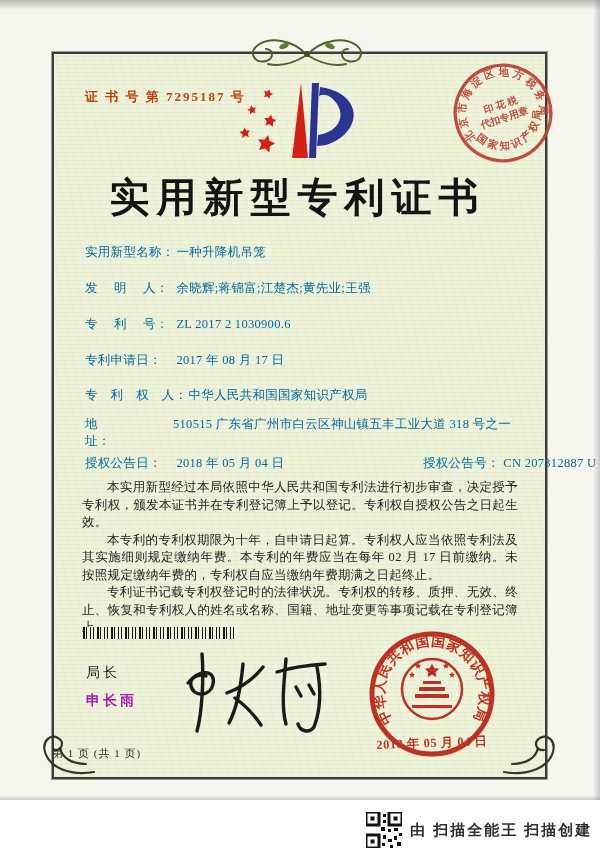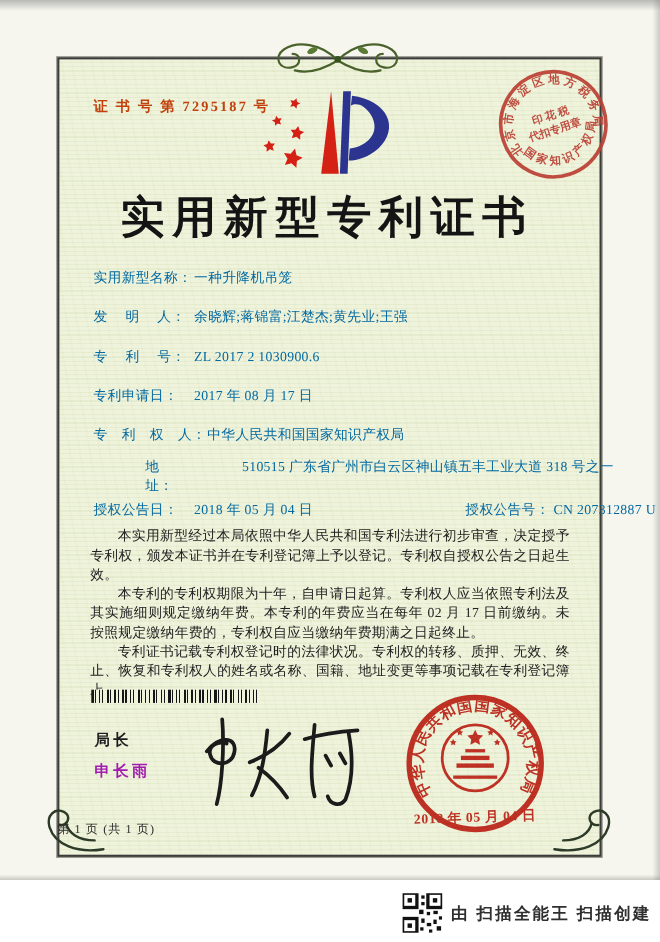--- a/index.html
+++ b/index.html
@@ -20,30 +20,30 @@
          pointer-events:none;}
   .cert-number{position:absolute;left:85px;top:88px;font-size:13px;font-weight:600;
                letter-spacing:2px;color:#c2410c;}
   .logo{position:absolute;left:228px;top:78px;}
   .tax-stamp{position:absolute;left:449px;top:59px;transform:rotate(-18deg);opacity:.92;}
   .title{position:absolute;left:52px;top:170px;width:491px;text-align:center;
          font-size:40px;font-weight:700;letter-spacing:7px;color:#141414;}
   .row{position:absolute;left:85px;font-size:12.5px;font-weight:400;color:#0369a1;
        white-space:nowrap;letter-spacing:.3px;}
   .row .lbl{display:inline-block;width:88px;}
-  .row-addr{white-space:normal;margin-left:47px;}
+  .row-addr{white-space:normal;}
   .row-addr .val{display:inline-block;width:352px;vertical-align:top;line-height:17px;}
   .row-pair2{position:absolute;left:338px;top:0;}
   .paras{position:absolute;left:82px;top:479px;width:436px;font-size:12.5px;color:#222;
          line-height:17.5px;text-align:justify;letter-spacing:.3px;font-weight:500;}
   .paras p{margin:0;text-indent:2em;}
   .barcode{position:absolute;left:83px;top:627px;width:153px;height:12px;
     background:repeating-linear-gradient(90deg,#151515 0 2px,#eff3dc 2px 3px,#151515 3px 4px,
       #eff3dc 4px 7px,#151515 7px 8px,#eff3dc 8px 10px,#151515 10px 11px,#eff3dc 11px 14px);}
-  .commissioner-title{position:absolute;left:86px;top:664px;font-size:14px;font-weight:700;
+  .commissioner-title{position:absolute;left:86px;top:664px;font-size:14px;font-weight:400;
       letter-spacing:3px;color:#1d1d1d;}
   .commissioner-name{position:absolute;left:86px;top:692px;font-size:14px;font-weight:700;
       letter-spacing:3px;color:#a21caf;}
   .signature{position:absolute;left:158px;top:638px;}
   .seal{position:absolute;left:357px;top:623px;opacity:.9;mix-blend-mode:multiply;}
   .page-footer{position:absolute;left:52px;top:746px;width:491px;
       font-size:11px;color:#2c2c2c;letter-spacing:1px;font-weight:400;}
   .flourish-top{position:absolute;left:222px;top:33px;}
   .flourish-bl{position:absolute;left:36px;top:730px;}
   .flourish-br{position:absolute;left:500px;top:730px;transform:scaleX(-1);}

